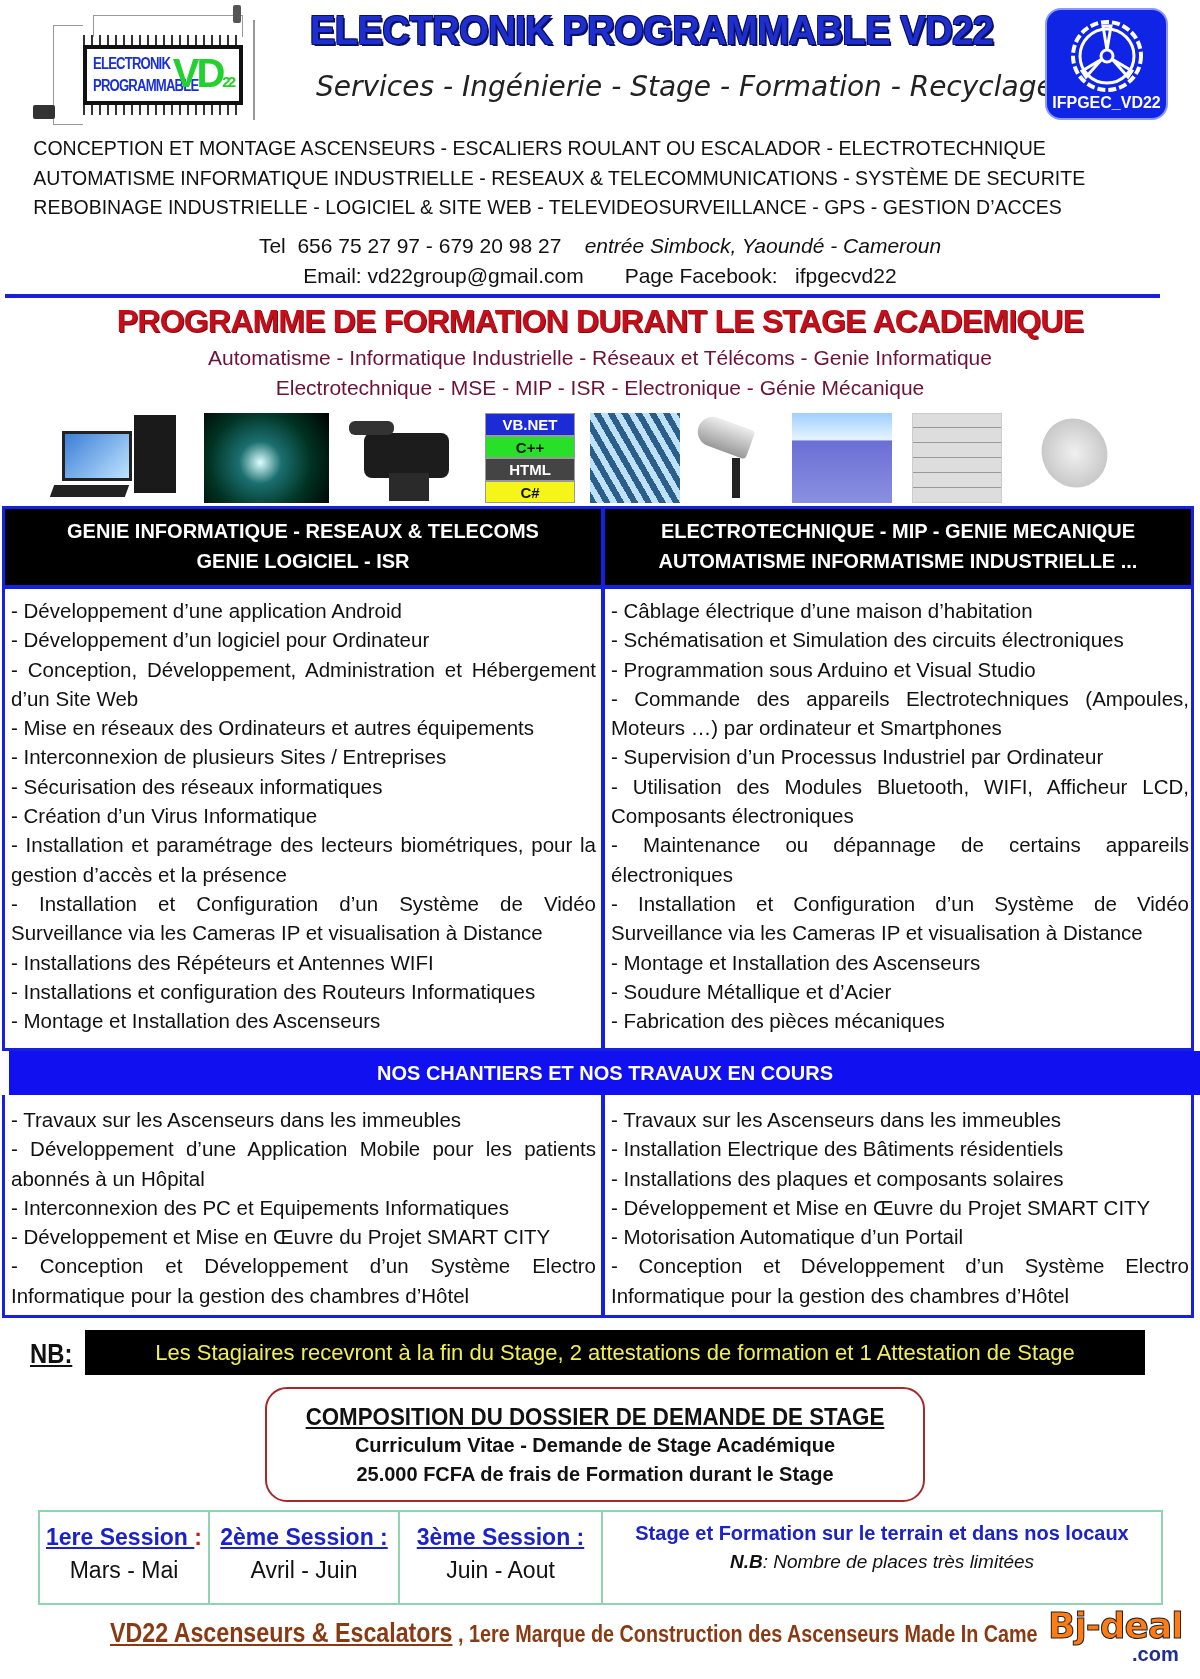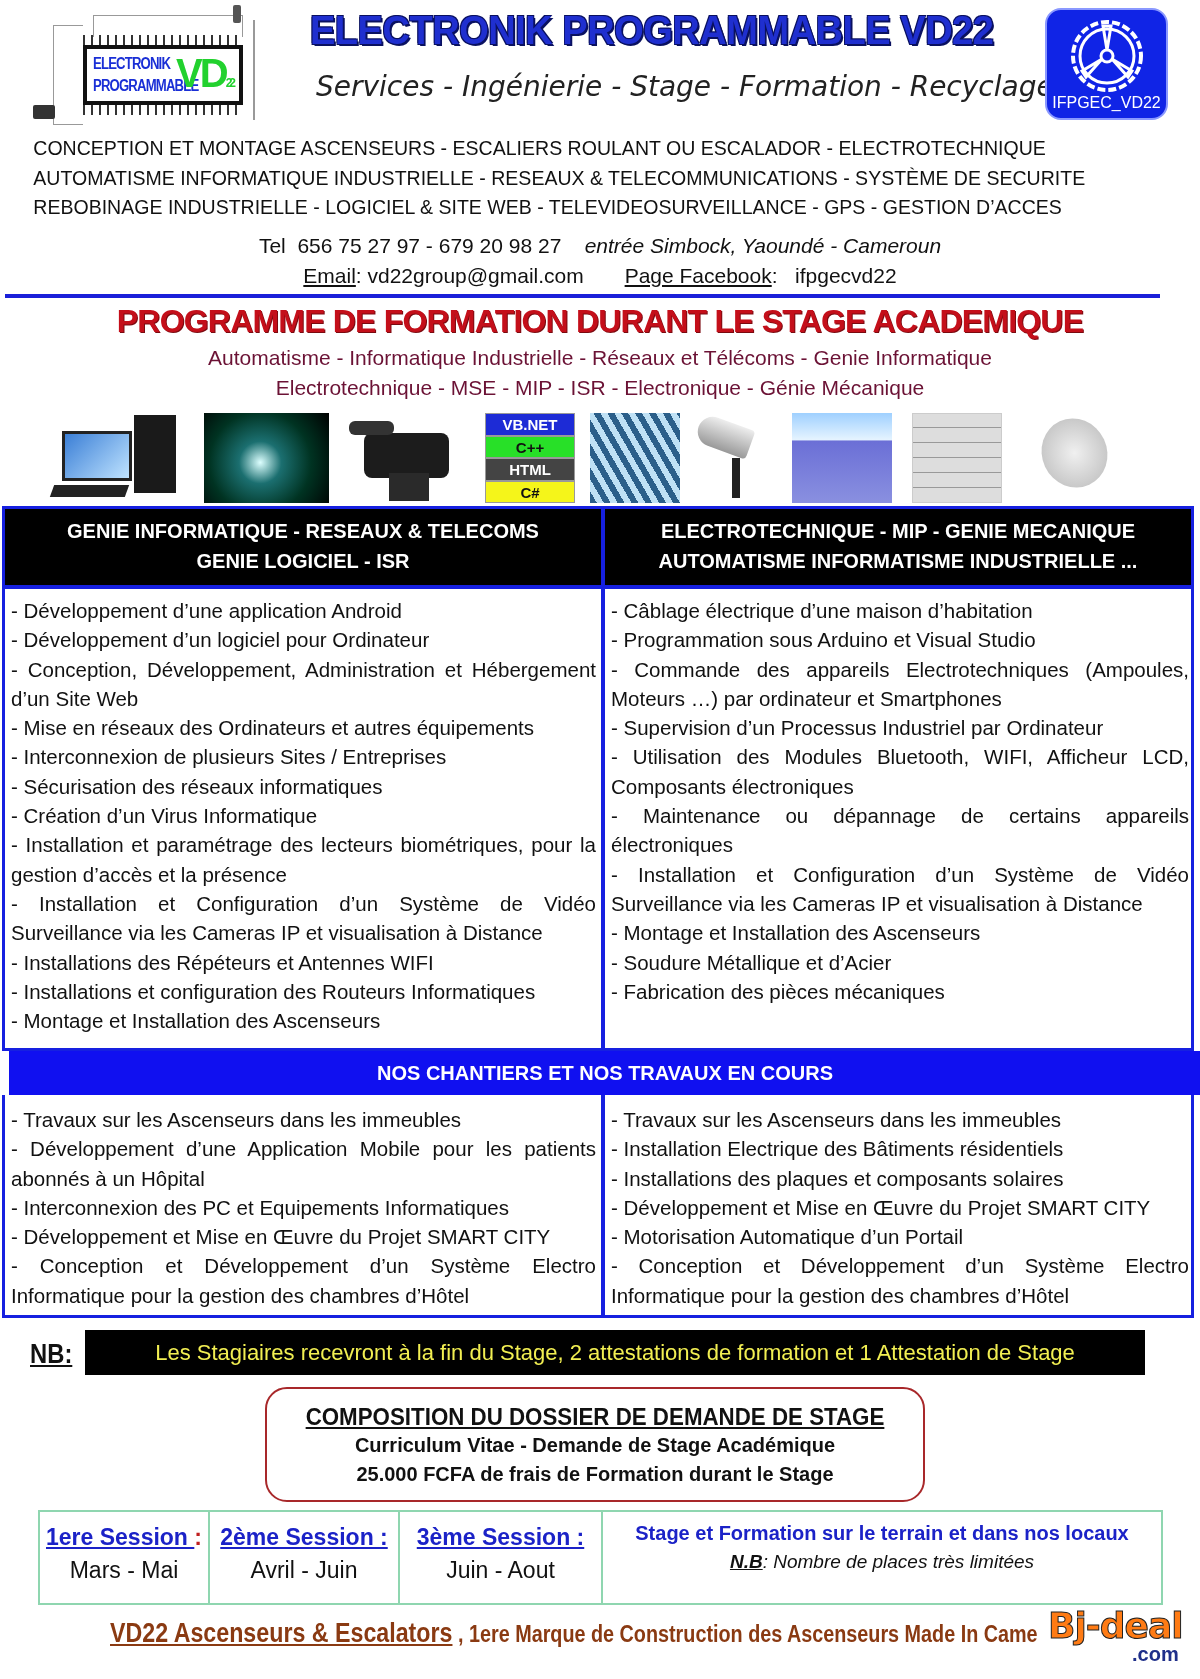--- a/index.html
+++ b/index.html
@@ -7,35 +7,35 @@
 
   
   .header { position: absolute; left: 0; top: 0; width: 1200px; height: 135px; }
   .logo-left { position: absolute; left: 33px; top: 5px; width: 240px; height: 120px; }
   .chip { position: absolute; left: 50px; top: 40px; width: 160px; height: 60px; border: 4px solid #111; background: #fff; }
   .chip-pins-top, .chip-pins-bottom { position: absolute; left: 50px; width: 160px; height: 10px;
     background: repeating-linear-gradient(90deg, #333 0 2px, transparent 2px 8px); }
   .chip-pins-top { top: 30px; } .chip-pins-bottom { top: 100px; }
   .chip-text { position: absolute; left: 6px; top: 4px; font-family: "Liberation Sans", sans-serif; font-weight: bold; font-size: 16px; line-height: 22px; color: #1a2fd6; letter-spacing: -1px; transform: scaleX(0.82); transform-origin: left; }
   .chip-vd { position: absolute; right: 6px; top: 2px; font-weight: bold; font-size: 40px; color: #22d12e; letter-spacing: -3px; }
-  .chip-vd small { font-size: 12px; }
+  .chip-vd small { font-size: 15px; }
   .wire { position: absolute; border: 1px solid #999; }
   .title-main { position: absolute; left: 310px; top: 8px; font-size: 40px; font-weight: bold; color: #1f2fcf; letter-spacing: -0.5px;
     text-shadow: 2px 2px 0 #0a1160, -1px -1px 0 #0a1160, 1px -1px 0 #0a1160, -1px 1px 0 #0a1160; transform: scaleX(0.95); transform-origin: left; white-space: nowrap; }
   .title-sub { position: absolute; left: 316px; top: 70px; font-size: 28px; font-style: italic; color: #222; font-family: "DejaVu Sans", sans-serif; font-weight: 300; white-space: nowrap; }
   .logo-right { position: absolute; left: 1045px; top: 8px; width: 123px; height: 112px; background: #1024e6; border-radius: 16px; border: 2px solid #8a98ff; }
   .logo-right svg { position: absolute; left: 20px; top: 6px; }
-  .logo-right-text { position: absolute; left: 0; right: 0; bottom: 6px; text-align: center; color: #fff; font-weight: normal; font-size: 16px; }
+  .logo-right-text { position: absolute; left: 0; right: 0; bottom: 6px; text-align: center; color: #fff; font-weight: bold; font-size: 16px; }
 
   
   .services { position: absolute; left: 0; top: 133px; width: 952px; text-align: center; font-size: 21px; line-height: 29.5px; color: #111; }
   .services div { transform: scaleX(0.93); white-space: nowrap; }
   .contact { position: absolute; left: 0; top: 231px; width: 1200px; text-align: center; font-size: 21px; line-height: 30px; white-space: nowrap; }
   .contact .it { font-style: italic; }
-  .u { text-decoration: underline; }
+  .u { }
   .blue-rule { position: absolute; left: 5px; top: 294px; width: 1155px; height: 4px; background: #1a20d9; }
 
   
   .prog-title { position: absolute; left: 0; top: 303px; width: 1200px; text-align: center; font-size: 32px; font-weight: bold; color: #c40f1a; letter-spacing: -0.8px;
     text-shadow: 1px 1px 0 #7a0a10; white-space: nowrap; }
   .prog-sub { position: absolute; left: 0; top: 343px; width: 1200px; text-align: center; font-size: 21px; font-weight: normal; color: #6b1235; line-height: 30px; }
 
   
   .strip { position: absolute; left: 52px; top: 413px; width: 1080px; height: 90px; }
   .thumb { position: absolute; top: 0; height: 90px; }
@@ -200,20 +200,21 @@
     <div>-  Création d’un Virus Informatique</div>
     <div>-  Installation et paramétrage des lecteurs biométriques, pour la gestion d’accès et la présence</div>
     <div>-  Installation et Configuration d’un Système de Vidéo Surveillance  via les Cameras IP et visualisation à Distance</div>
     <div>-  Installations des Répéteurs et Antennes WIFI</div>
     <div>- Installations et configuration des Routeurs Informatiques</div>
     <div>-  Montage et Installation des Ascenseurs</div>
   </div>
 
   <div class="col-body r">
     <div>-  Câblage électrique d’une maison d’habitation</div>
+    <div>-  Schématisation et Simulation des circuits électroniques</div>
     <div>-  Programmation sous Arduino et Visual Studio</div>
     <div>-  Commande des appareils Electrotechniques (Ampoules, Moteurs …) par ordinateur et Smartphones</div>
     <div>-  Supervision d’un Processus Industriel par Ordinateur</div>
     <div>-  Utilisation des Modules Bluetooth, WIFI, Afficheur LCD, Composants électroniques</div>
     <div>-   Maintenance ou dépannage de certains appareils électroniques</div>
     <div>-  Installation et Configuration d’un Système de Vidéo Surveillance  via les Cameras IP et visualisation à Distance</div>
     <div>-  Montage et Installation des Ascenseurs</div>
     <div>- Soudure Métallique et d’Acier</div>
     <div>- Fabrication des pièces mécaniques</div>
   </div>

